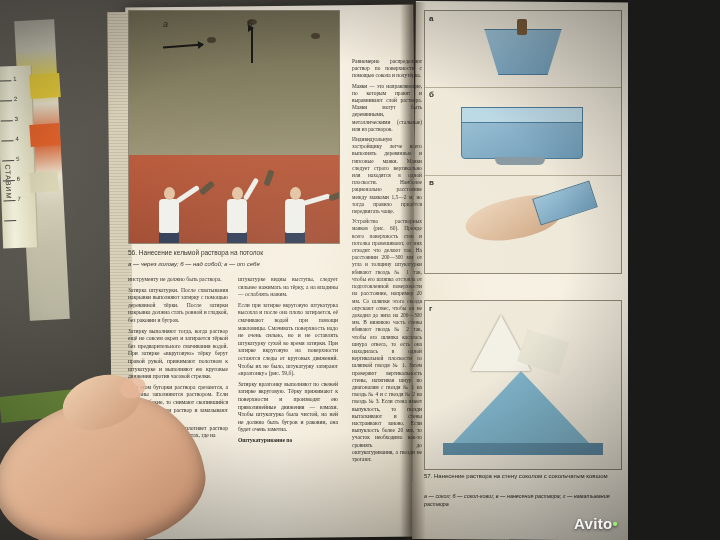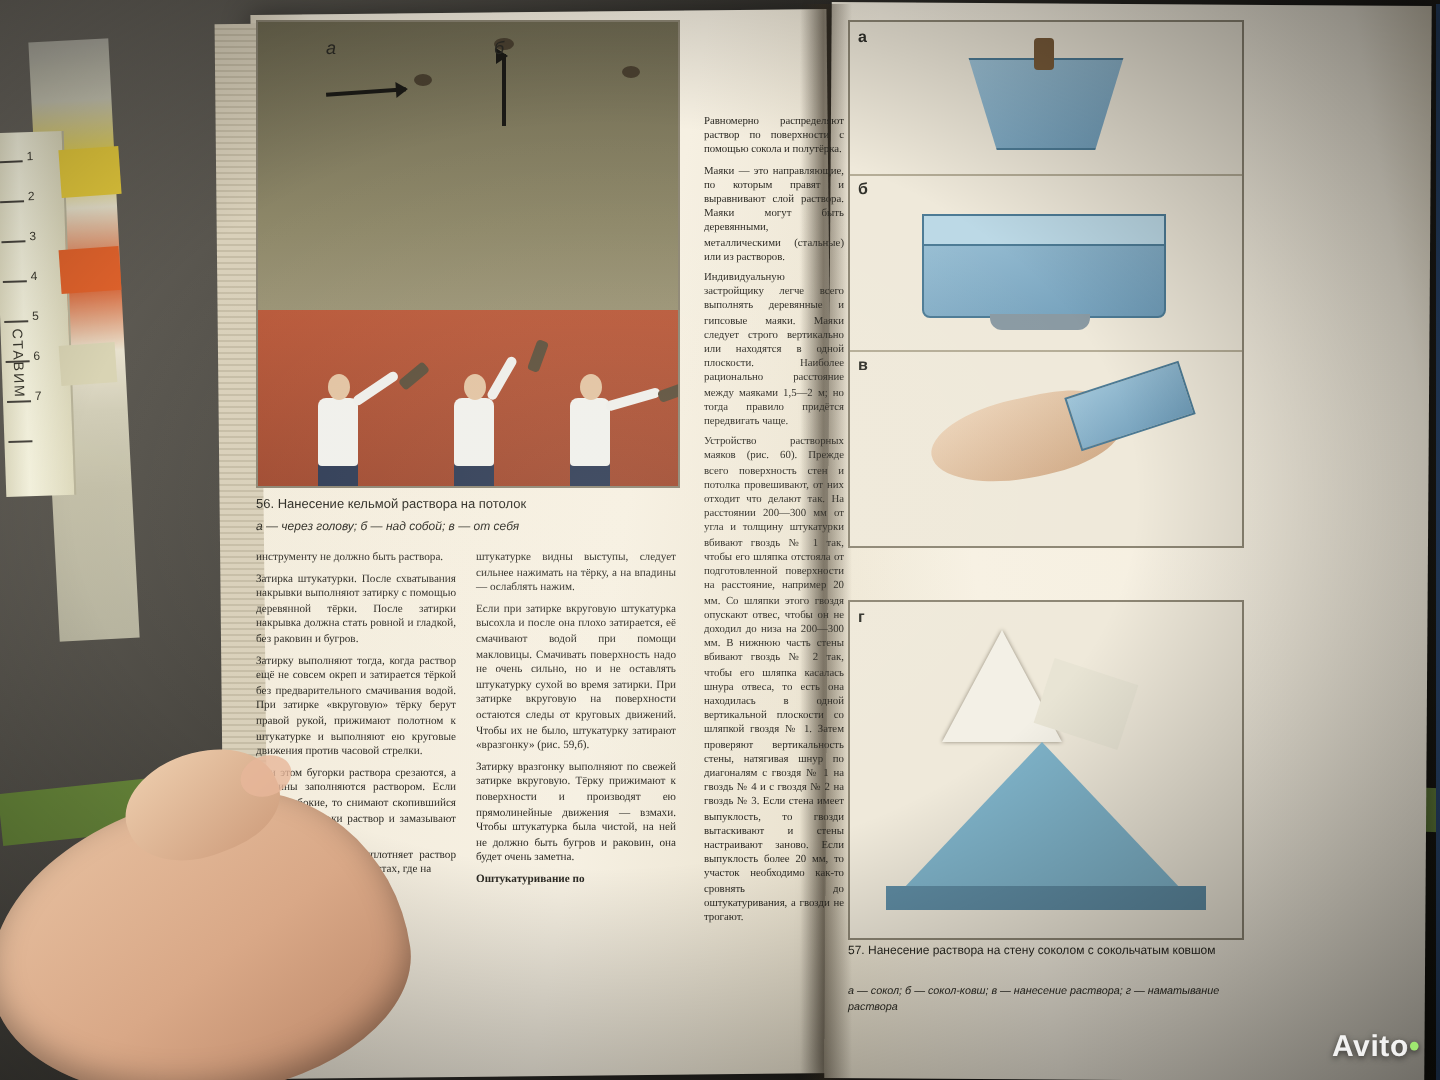--- a/index.html
+++ b/index.html
@@ -1,17 +1,17 @@
 <!DOCTYPE html>
 <html><head>
 <meta charset="utf-8">
 <style>
   html,body{margin:0;padding:0;}
   body{width:720px;height:540px;background:#1a1a18;font-family:"Liberation Serif",serif;overflow:hidden;}
-  .scene{position:relative;width:720px;height:540px;overflow:hidden;background:#0e0d0c;}
+  .scene{position:relative;width:628px;height:540px;overflow:hidden;background:#0e0d0c;}
 
   
   .desk{position:absolute;left:0;top:0;width:720px;height:540px;
         background:linear-gradient(115deg,#6e6a62 0%,#57544d 18%,#3a3833 40%,#262420 70%,#17160f 100%);}
   .desk-shadow{position:absolute;left:0;top:0;width:720px;height:540px;
         background:radial-gradient(ellipse at 42% 46%, rgba(255,250,235,0.10) 0%, rgba(0,0,0,0.0) 45%, rgba(0,0,0,0.55) 100%);}
 
   
   .ruler{position:absolute;left:0;top:66px;width:34px;height:182px;
          background:linear-gradient(90deg,#e8e4c8,#fbf9e4 35%,#ddd9bc);

